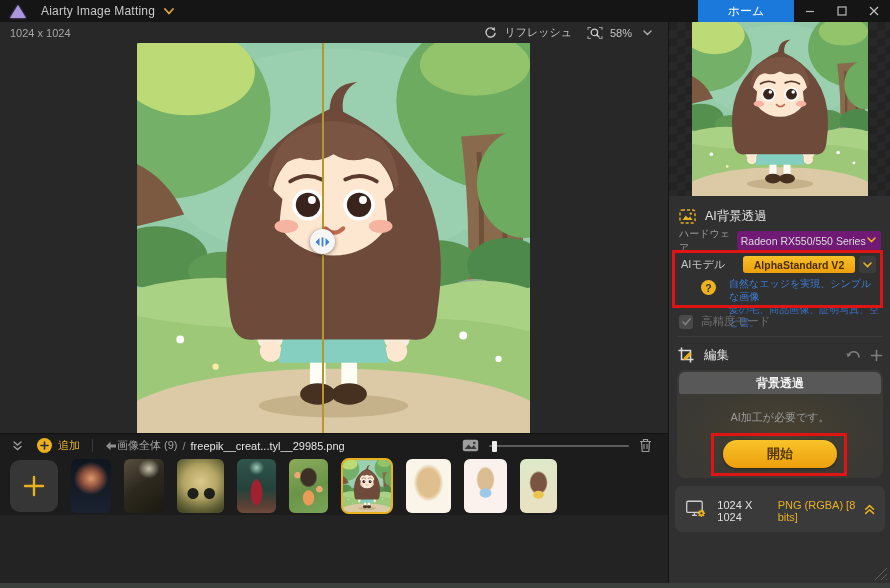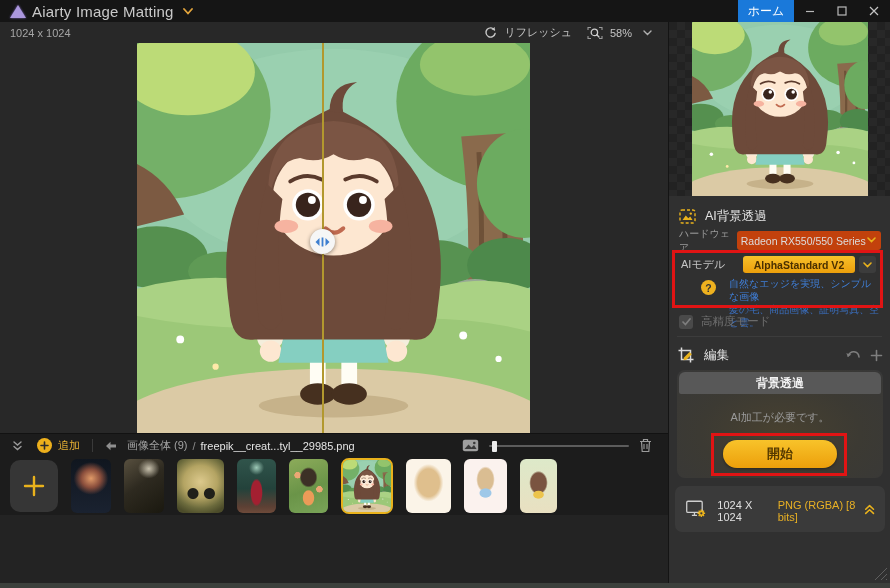--- a/index.html
+++ b/index.html
@@ -7,24 +7,24 @@
   body {
     position:relative; background:#282828;
     font-family:"Liberation Sans","DejaVu Sans",sans-serif;
     -webkit-font-smoothing:antialiased; color:#ddd;
   }
   svg { display:block; }
 
   
   .titlebar { position:absolute; top:0; left:0; width:890px; height:22px; background:#151515; display:flex; align-items:center; z-index:30; }
   .logo { margin-left:10px; width:0; height:0; border-left:8px solid transparent; border-right:8px solid transparent; border-bottom:13px solid #ab97de; filter:drop-shadow(0 0 1px #7b68b8); }
-  .app-title { margin-left:6px; font-size:15px; color:#c9c9c9; letter-spacing:.2px; }
+  .app-title { margin-left:15px; font-size:12px; color:#c9c9c9; letter-spacing:.2px; }
   .title-chevron { margin-left:9px; }
   .win-controls { margin-left:auto; display:flex; align-items:stretch; height:22px; }
-  .home-btn { width:56px; background:#1a79da; color:#fff; font-size:12px; display:flex; align-items:center; justify-content:center; cursor:pointer; }
+  .home-btn { width:96px; background:#1a79da; color:#fff; font-size:12px; display:flex; align-items:center; justify-content:center; cursor:pointer; }
   .win-btn { width:32px; display:flex; align-items:center; justify-content:center; color:#b9b9b9; }
 
   
   .canvas { position:absolute; top:22px; left:0; width:668px; height:411px; background:#282828; }
   .canvas-size-label { position:absolute; top:5px; left:10px; font-size:11px; color:#a6a6a6; }
   .canvas-toolbar { position:absolute; top:3px; right:16px; display:flex; align-items:center; gap:7px; font-size:11px; color:#c4c4c4; }
   .canvas-image { position:absolute; left:137px; top:21px; width:393px; height:390px; }
   .canvas-image > svg { width:100%; height:100%; }
   .compare-divider { position:absolute; top:0; bottom:0; left:47%; width:2px; background:#b2982e; }
   .compare-handle { position:absolute; left:calc(47% - 12px); top:186px; width:25px; height:25px; border-radius:50%; background:#f6f6f6; box-shadow:0 1px 4px rgba(0,0,0,.45); display:flex; align-items:center; justify-content:center; cursor:ew-resize; }
@@ -64,21 +64,21 @@
   
   .rpanel { position:absolute; top:22px; right:0; width:222px; height:561px; background:#303030; border-left:1px solid #141414; z-index:10; }
   .preview { position:absolute; top:0; left:0; width:221px; height:174px; display:flex; justify-content:center; background-color:#222;
     background-image:linear-gradient(45deg,#282828 25%,transparent 25%,transparent 75%,#282828 75%),linear-gradient(45deg,#282828 25%,transparent 25%,transparent 75%,#282828 75%);
     background-size:16px 16px; background-position:0 0,8px 8px; }
   .preview svg { width:176px; height:174px; }
 
   .ai-header { position:absolute; top:186px; left:10px; display:flex; align-items:center; gap:9px; font-size:12.5px; color:#e4e4e4; }
   .hw-row { position:absolute; top:209px; left:10px; width:202px; height:19px; display:flex; align-items:center; }
   .hw-label { font-size:10px; color:#9b9b9b; }
-  .hw-select { margin-left:auto; position:relative; width:150px; height:19px; background:#c2410c; border-radius:3px; display:flex; align-items:center; justify-content:center; font-size:10.5px; color:#dcdcdc; cursor:pointer; padding-right:12px; }
+  .hw-select { margin-left:auto; position:relative; width:150px; height:19px; background:#701a75; border-radius:3px; display:flex; align-items:center; justify-content:center; font-size:10.5px; color:#dcdcdc; cursor:pointer; padding-right:12px; }
   .hw-select .chev { position:absolute; right:5px; top:6px; }
 
   .annot { position:absolute; border:3px solid #e11414; pointer-events:none; z-index:20; }
   .annot-model { top:228px; left:3px; width:211px; height:58px; }
   .annot-start { top:411px; left:42px; width:136px; height:43px; }
 
   .model-row { position:absolute; top:234px; left:12px; width:198px; height:17px; display:flex; align-items:center; }
   .model-label { font-size:11px; color:#c6c6c6; }
   .model-pill { position:absolute; left:62px; width:112px; height:17px; border-radius:3px; background:linear-gradient(180deg,#f7c02a,#ec9f0b); color:#4a3000; font-weight:bold; font-size:10.5px; display:flex; align-items:center; justify-content:center; cursor:pointer; }
   .model-chev-btn { position:absolute; left:178px; width:17px; height:17px; background:#3c3c3c; border-radius:3px; display:flex; align-items:center; justify-content:center; cursor:pointer; }
@@ -252,21 +252,21 @@
       <svg width="9" height="9" viewBox="0 0 9 9">
           <path d="M4.5 1 V8 M1 4.5 H8" stroke="#2c2c2c" stroke-width="1.6" stroke-linecap="round"></path>
         </svg>
     </div>
     <span class="add-label">追加</span>
   </div>
   <div class="bb-sep"></div>
   <svg width="12" height="10" viewBox="0 0 12 10">
       <path d="M5.5 0.8 L1 5 L5.5 9.2 V6.4 H11 V3.6 H5.5 Z" fill="#8f8f8f"></path>
     </svg>
-  <span class="crumb-dim" style="margin-left:10px">画像全体 (9)</span>
+  <span class="crumb-dim" style="">画像全体 (9)</span>
   <span class="crumb-slash">/</span>
   <span class="crumb-file">freepik__creat...tyl__29985.png</span>
   <div class="bb-right">
     <svg width="17" height="13" viewBox="0 0 17 13">
         <rect x="0.8" y="0.8" width="15.4" height="11.4" rx="2" fill="#9f9f9f"></rect>
         <path d="M2.5 10 L6.5 5.5 L9.5 8.5 L12 6 L14.5 10 Z" fill="#3a3a3a"></path>
         <circle cx="12.3" cy="4" r="1.3" fill="#3a3a3a"></circle>
       </svg>
     <div class="size-slider">
       <div class="track"></div>

